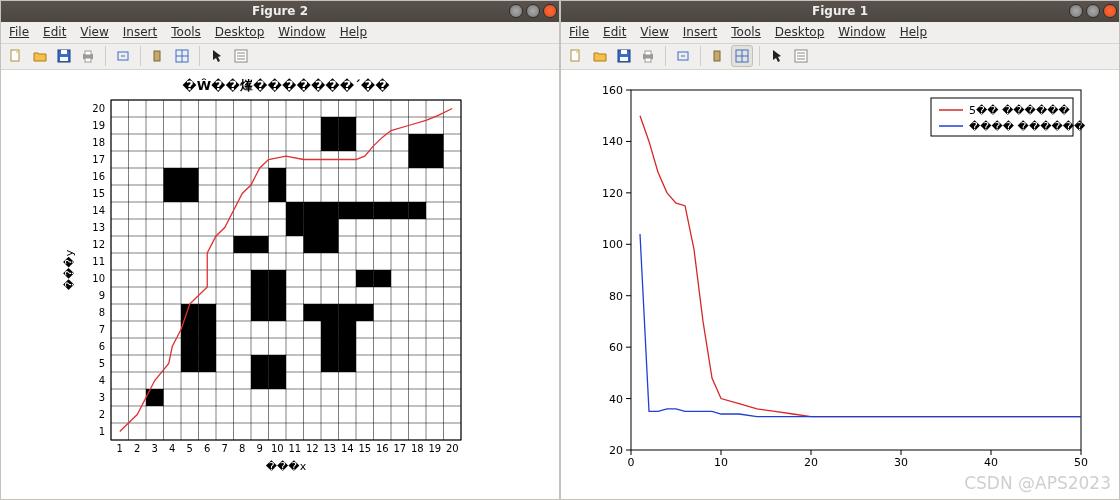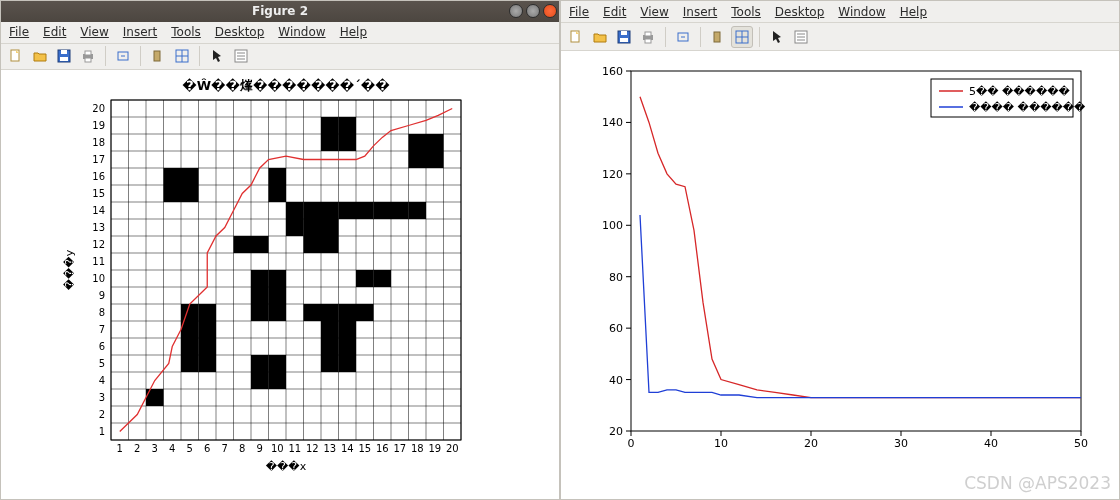--- a/index.html
+++ b/index.html
@@ -260,20 +260,28 @@
           <text x="104" y="58.5" text-anchor="end" font-size="10" fill="#000">19</text>
           <text x="104" y="41.5" text-anchor="end" font-size="10" fill="#000">20</text>
           <text x="285" y="20" text-anchor="middle" font-size="13" font-weight="bold" fill="#000">�Ŵ��㷨�������´��</text>
           <text x="285" y="400" text-anchor="middle" font-size="11" fill="#000">���x</text>
           <text x="72" y="200" text-anchor="middle" font-size="11" fill="#000" transform="rotate(-90 72 200)">���y</text>
         </svg>
     </div>
   </div>
 
   <div class="win right">
+    <div class="titlebar">
+      <span class="title">Figure 1</span>
+      <div class="wbtns">
+        <div class="wbtn min"></div>
+        <div class="wbtn max"></div>
+        <div class="wbtn close"></div>
+      </div>
+    </div>
     <div class="menubar">
       <span><u>File</u></span>
       <span><u>Edit</u></span>
       <span><u>View</u></span>
       <span><u>Insert</u></span>
       <span><u>Tools</u></span>
       <span><u>Desktop</u></span>
       <span><u>Window</u></span>
       <span><u>Help</u></span>
     </div>

